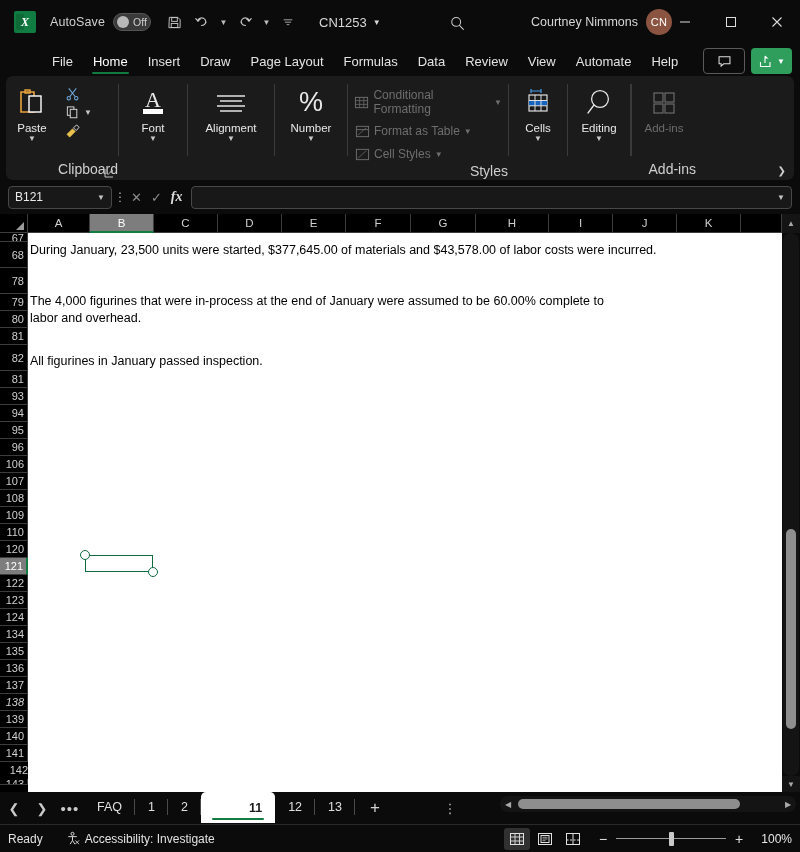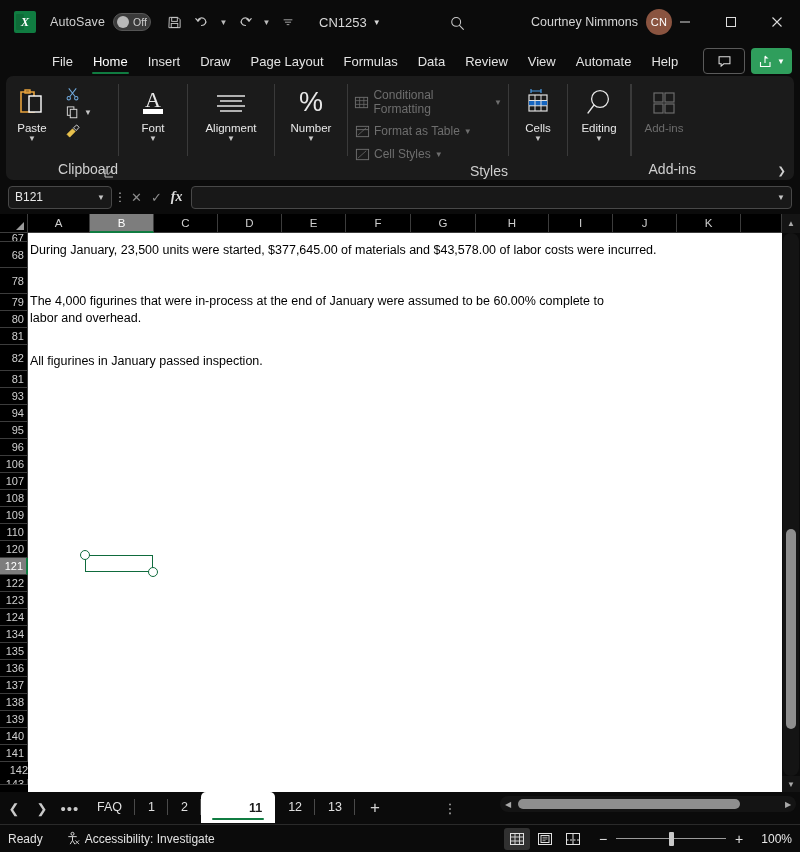--- a/index.html
+++ b/index.html
@@ -578,21 +578,21 @@
           <div class="rowh" style="height: 17px;">110</div>
           <div class="rowh" style="height: 17px;">120</div>
           <div class="rowh sel" style="height: 17px;">121</div>
           <div class="rowh" style="height: 17px;">122</div>
           <div class="rowh" style="height: 17px;">123</div>
           <div class="rowh" style="height: 17px;">124</div>
           <div class="rowh" style="height: 17px;">134</div>
           <div class="rowh" style="height: 17px;">135</div>
           <div class="rowh" style="height: 17px;">136</div>
           <div class="rowh" style="height: 17px;">137</div>
-          <div class="rowh" style="height: 17px;">138</div>
+          <div class="rowh" style="height: 17px; font-style: italic;">138</div>
           <div class="rowh" style="height: 17px;">139</div>
           <div class="rowh" style="height: 17px;">140</div>
           <div class="rowh" style="height: 17px;">141</div>
           <div class="rowh" style="height: 17px; margin-left: 28px;">142</div>
           <div class="rowh" style="height: 6px; overflow: hidden; align-items: flex-start; line-height: 11px;">143</div>
         </div>
       <div class="sheetcanvas" id="sheetcanvas">
         <div class="celltext" style="left:2px; top:10px;">During January, 23,500 units were started, $377,645.00 of materials and $43,578.00 of labor costs were incurred.</div>
         <div class="celltext" style="left:2px; top:61px;">The 4,000 figurines that were in-process at the end of January were assumed to be 60.00% complete to</div>
         <div class="celltext" style="left:2px; top:78px;">labor and overhead.</div>

